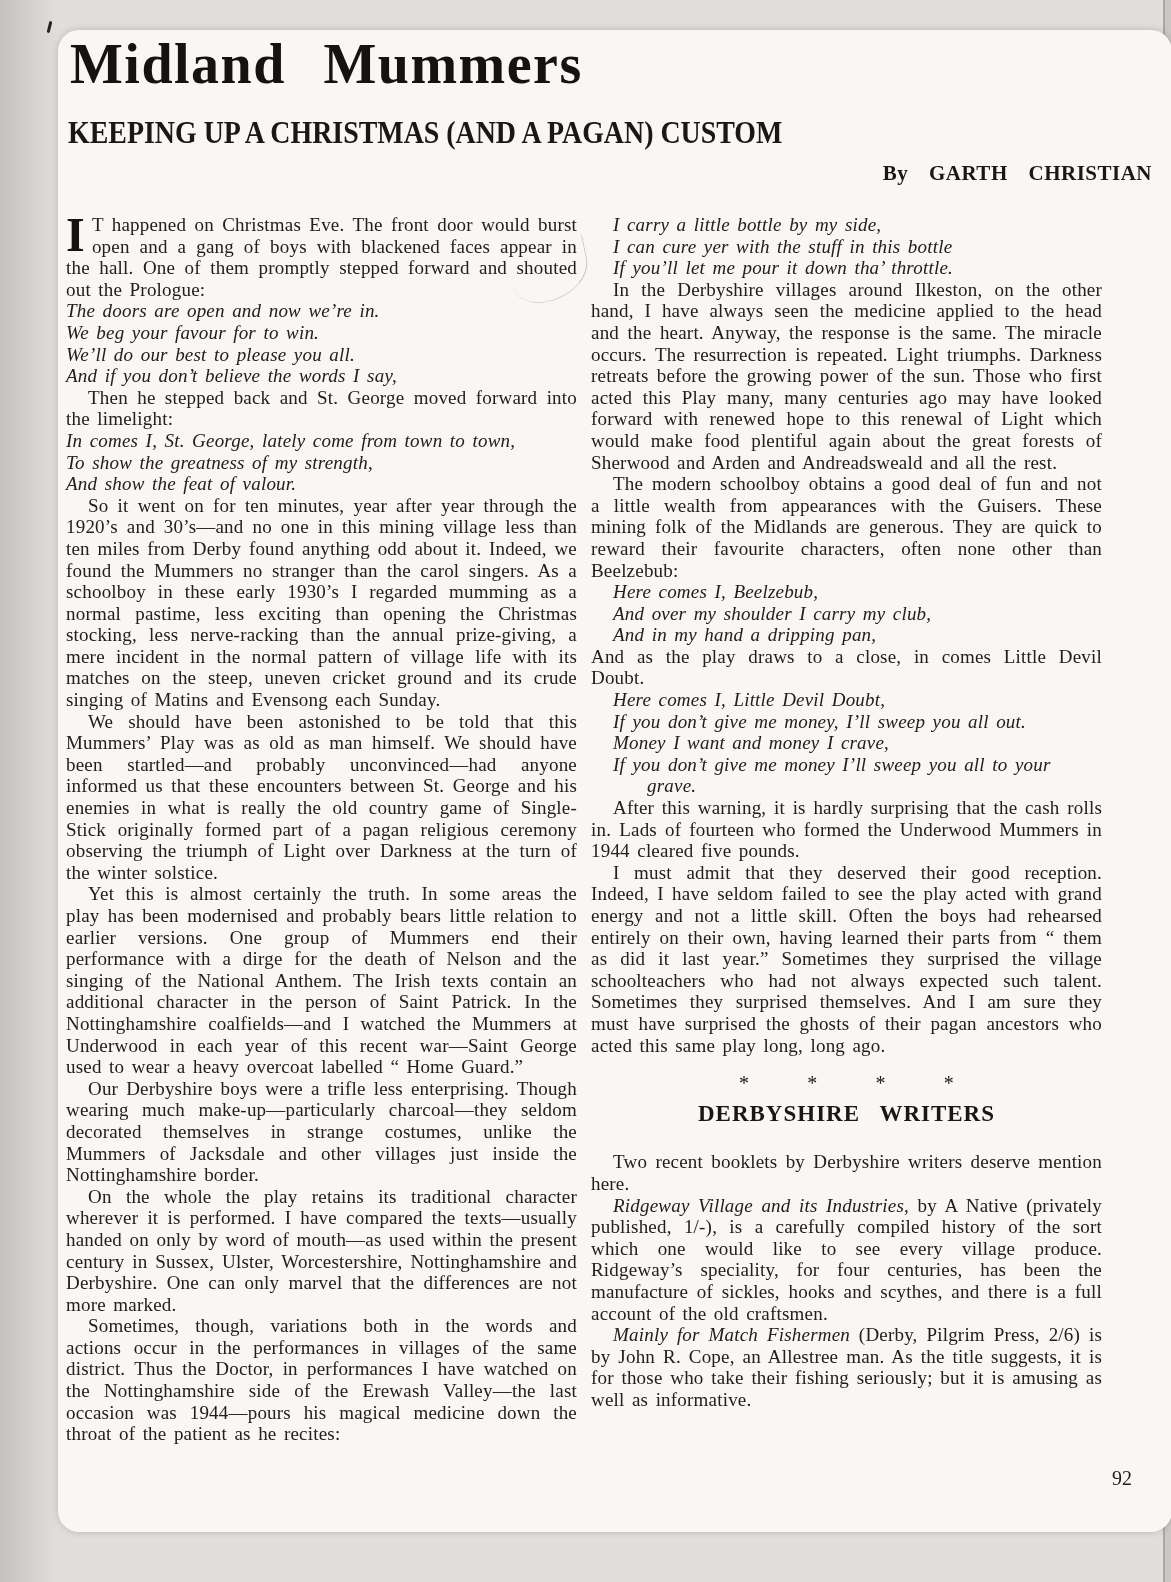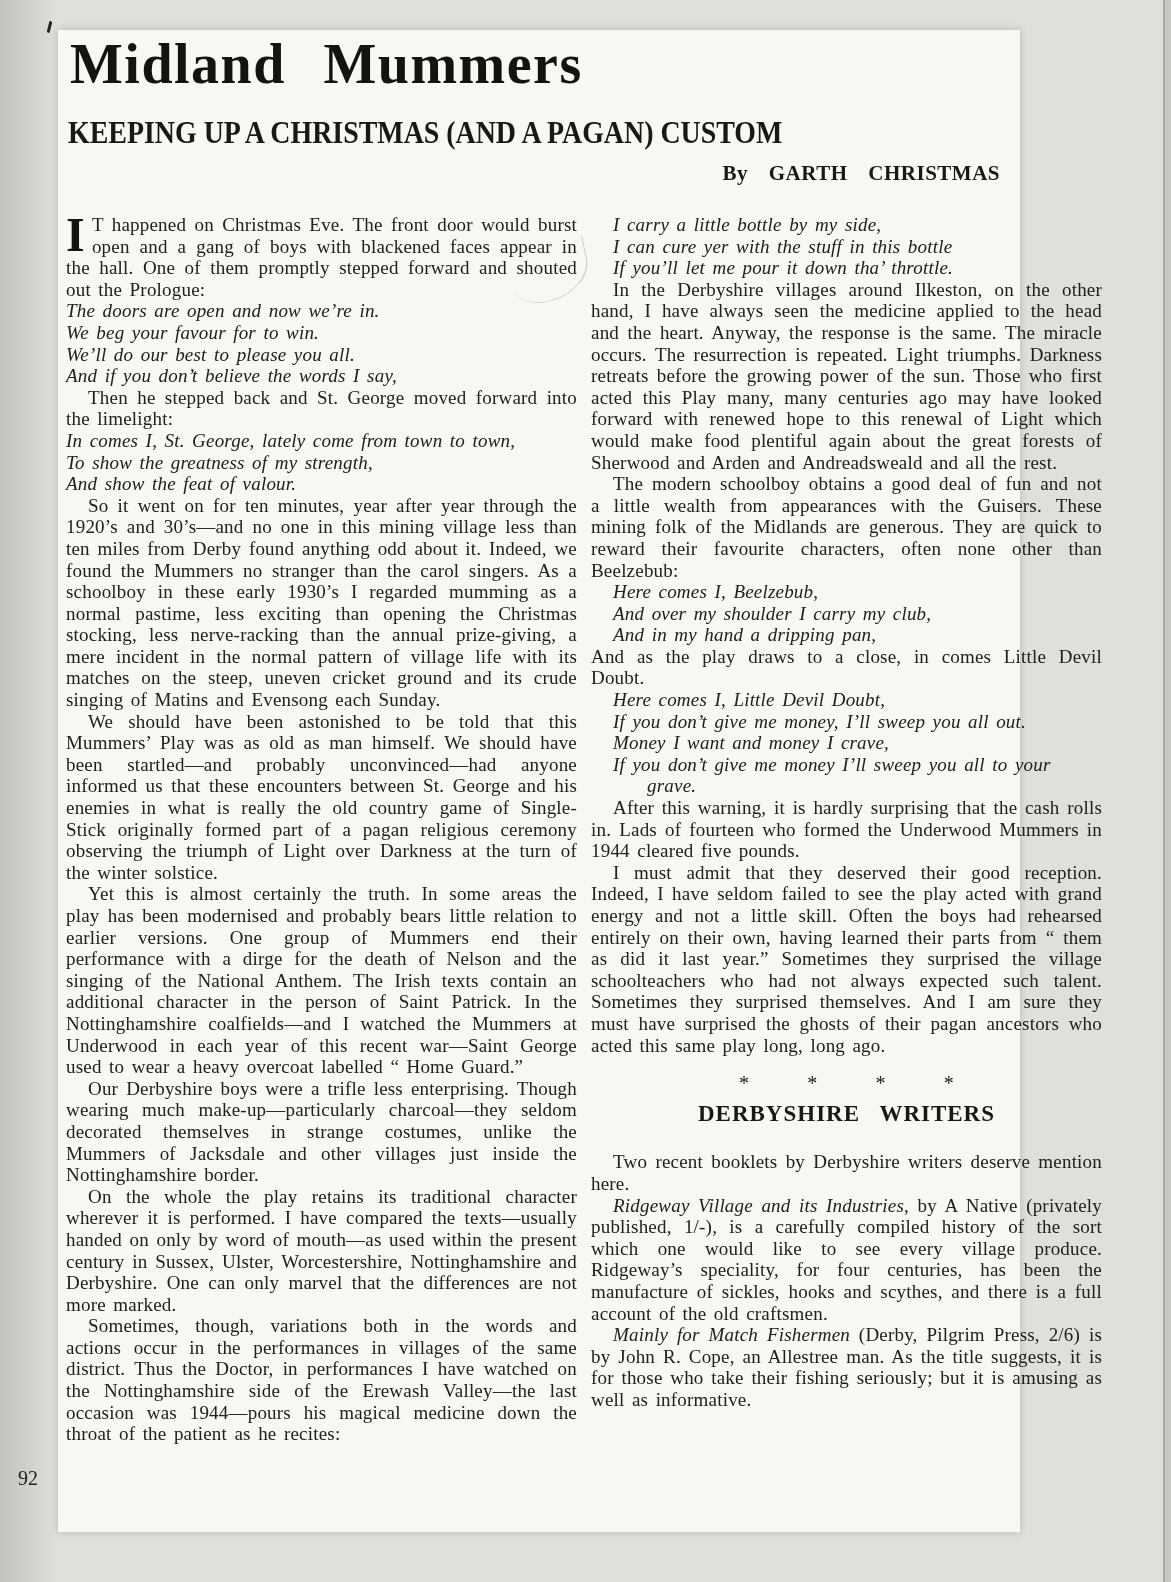--- a/index.html
+++ b/index.html
@@ -8,22 +8,22 @@
     background:#e0dfdb; overflow:hidden;
     font-family:"Liberation Serif","DejaVu Serif",serif;
   }
   .left-shade { position:absolute; left:0; top:0; width:58px; height:100%;
     background:linear-gradient(90deg,#c3c2be,#e0dfdb); }
   .edge-line { position:absolute; left:1163px; top:0; width:2px; height:100%; background:#a9a8a4; }
   .far-edge { position:absolute; left:1165px; top:0; width:6px; height:100%; background:#c9c8c4; }
   .corner-tick { position:absolute; left:48px; top:21px; width:3px; height:12px;
     background:#26241f; border-radius:2px; transform:rotate(14deg); }
   .page {
-    position:absolute; left:58px; top:30px; width:962px; height:1502px;
-    background:#f8f7f3; box-shadow:0 0 7px rgba(60,58,52,.25);
+    position:absolute; left:58px; top:30px; width:1114px; height:1502px;
+    background:#f8f7f3; box-shadow:0 0 7px rgba(60,58,52,.25);border-radius:21px;
   }
   .crease { position:absolute; top:212px; left:452px; width:78px; height:58px;
     border-right:1.5px solid rgba(125,122,114,.4); border-bottom:1px solid rgba(125,122,114,.25);
     border-radius:0 0 70% 45%; transform:rotate(-12deg); }
   .title {
     position:absolute; top:4px; left:12px; margin:0;
     font-size:56px; font-weight:bold; color:#14130f;
     letter-spacing:1.5px; word-spacing:22px; line-height:1.1; white-space:nowrap;
   }
   .subtitle {
@@ -51,38 +51,38 @@
   .col-right .vline { padding-left:22px; }
   .col-right .vline.hang { padding-left:56px; }
   .lead-italic { font-style:italic; }
   .separator { text-align:center; margin:17px 0 6px; font-size:20px; color:#22201c; }
   .separator span { display:inline-block; margin:0 29px; }
   .section-heading {
     text-align:center; font-size:23px; font-weight:bold; color:#1a1814;
     word-spacing:13px; letter-spacing:1px; margin:8px 0 27px;
   }
   .footer-page-number {
-    position:absolute; bottom:42px; left:0; width:100%; text-align:left;
+    position:absolute; bottom:42px; left:0; width:100%; text-align:right;
     font-size:20px; color:#22201c; transform:translateX(-40px);
   }
 </style>
 </head>
 <body>
 
 <div class="left-shade"></div>
 <div class="far-edge"></div>
 <div class="edge-line"></div>
 <div class="corner-tick"></div>
 
 <div class="page">
   <div class="crease"></div>
 
   <h1 class="title">Midland Mummers</h1>
   <h2 class="subtitle">KEEPING UP A CHRISTMAS (AND A PAGAN) CUSTOM</h2>
-  <div class="byline">By  GARTH  CHRISTMAS</div>
+  <div class="byline">By  GARTH  CHRISTIAN</div>
 
   <div class="columns">
 
     <div class="col col-left">
       <p class="para"><span class="dropcap">I</span><span>T happened on Christmas Eve.  The front door would burst open and a gang of boys with blackened faces appear in the hall.  One of them promptly stepped forward and shouted out the Prologue:</span></p>
       <div class="verse">
         <div class="vline">The doors are open and now we’re in.</div>
         <div class="vline">We beg your favour for to win.</div>
         <div class="vline">We’ll do our best to please you all.</div>
         <div class="vline">And if you don’t believe the words I say,</div>

